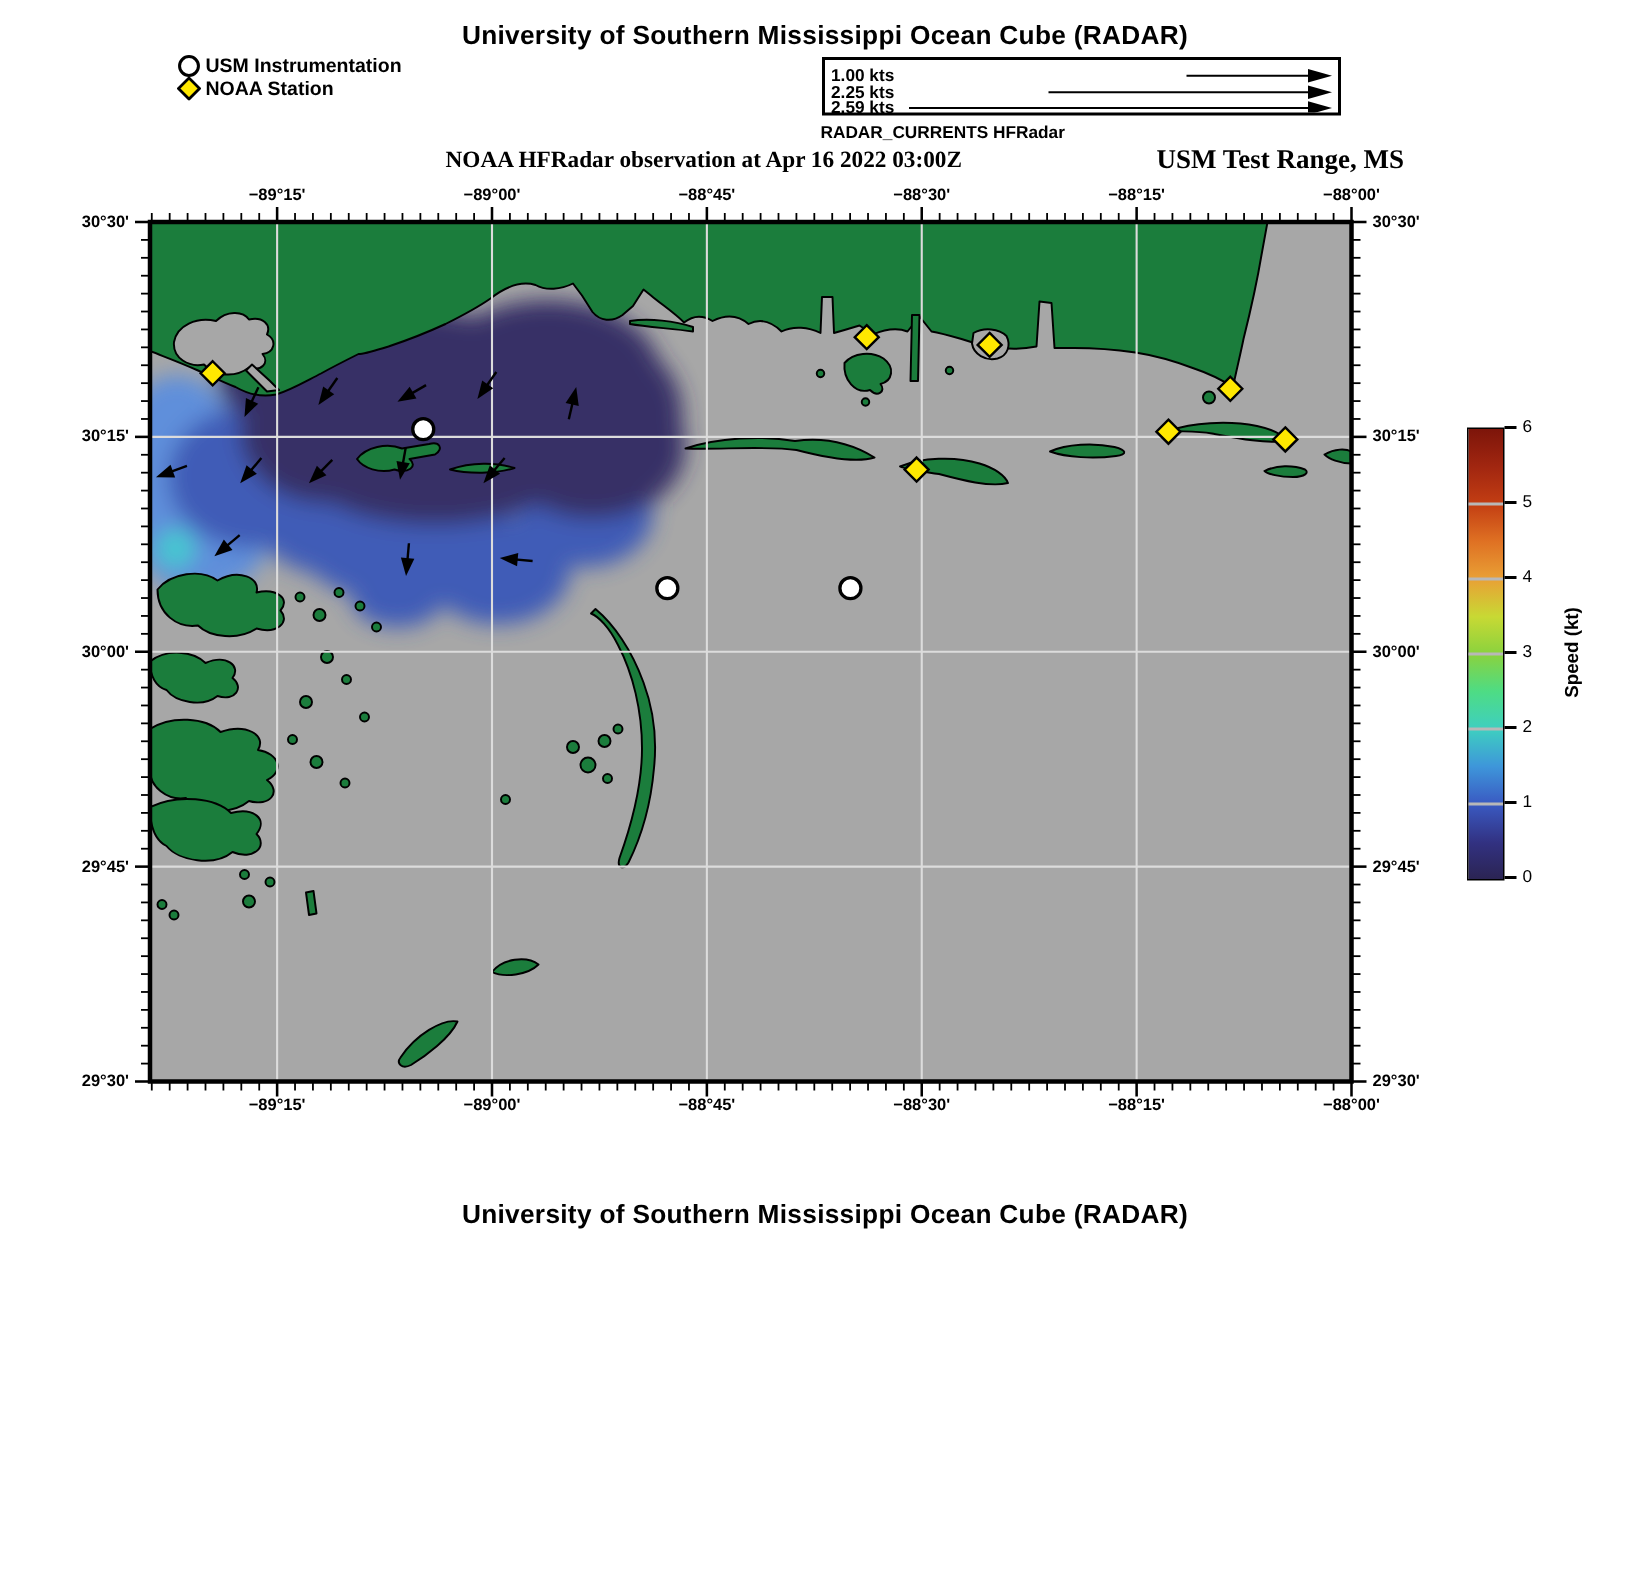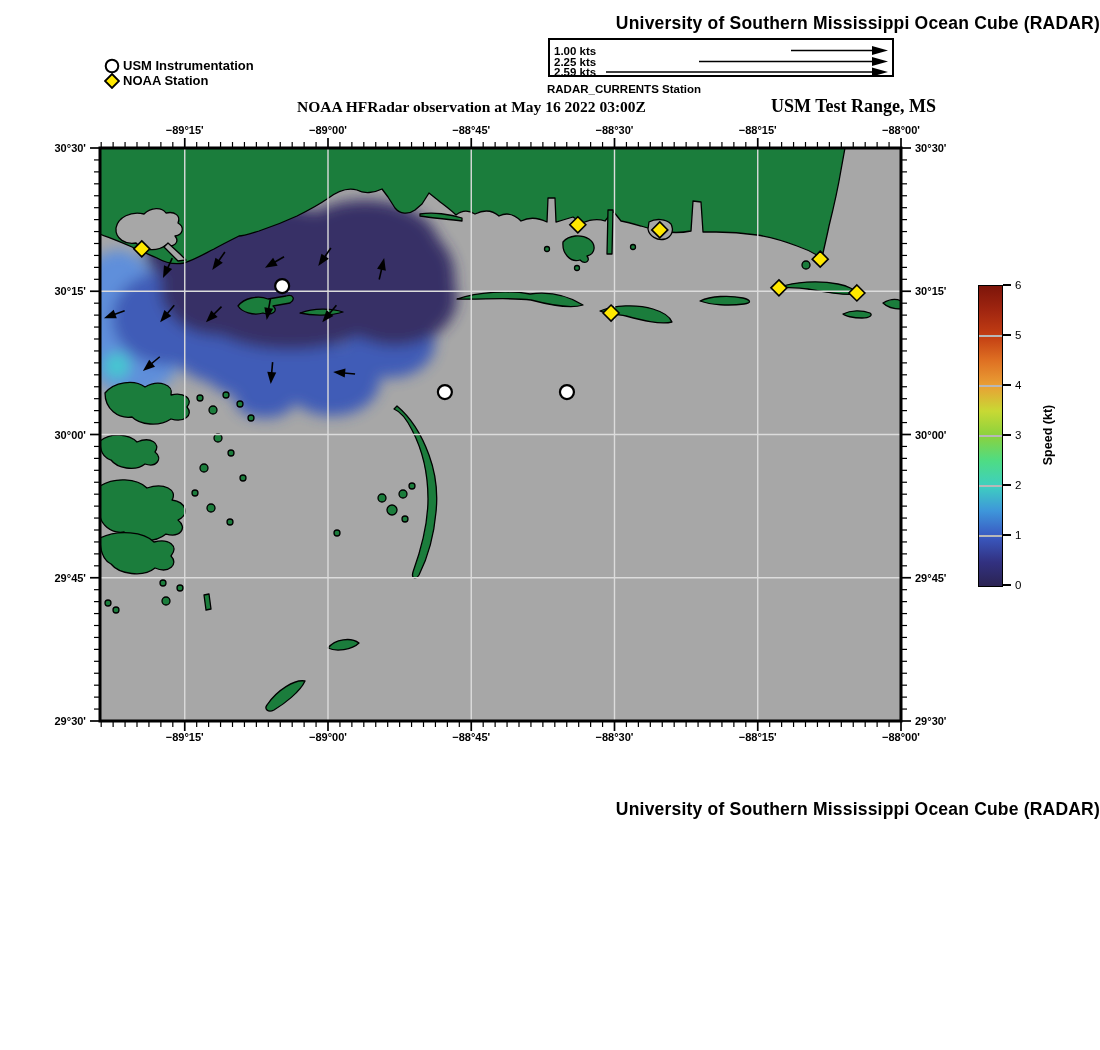--- a/index.html
+++ b/index.html
@@ -1,22 +1,22 @@
 <!DOCTYPE html>
 <html><head>
 <meta charset="utf-8">
 <style>
   html,body{margin:0;padding:0;}
   body{width:1100px;height:1050px;background:#ffffff;position:relative;
        font-family:"Liberation Sans",sans-serif;color:#000;}
-  .title{position:absolute;left:0;width:1100px;text-align:right;
+  .title{position:absolute;left:0;width:1100px;text-align:center;
          font-weight:bold;font-size:17.5px;letter-spacing:0.2px;}
   .title.top{top:13px;}
   .title.bottom{top:799px;}
-  .legend{position:absolute;left:104px;top:36px;margin-top:22px;}
+  .legend{position:absolute;left:118px;top:36px;}
   .legend-row{display:flex;align-items:center;height:15px;
               font-weight:bold;font-size:13px;}
   .legend-row svg{margin-right:3px;flex:0 0 auto;}
   .vecbox{position:absolute;left:548px;top:38px;width:342px;height:35px;
           border:2.5px solid #000;}
   .vlabel{position:absolute;left:4px;font-weight:bold;font-size:11.5px;
           transform:translateY(-50%);white-space:nowrap;}
   .vecsvg{position:absolute;left:0;top:0;}
   .veccaption{position:absolute;left:547px;top:83px;font-weight:bold;font-size:11.5px;}
   .subtitle{position:absolute;left:297px;top:98px;font-family:"Liberation Serif",serif;
@@ -65,23 +65,23 @@
   <span class="vlabel" style="top:32px">2.59 kts</span>
   <svg class="vecsvg" width="342" height="35">
     <line x1="241" y1="10.5" x2="325" y2="10.5" stroke="#000" stroke-width="1.4"></line>
     <polygon points="338,10.5 322,6 322,15" fill="#000"></polygon>
     <line x1="149" y1="21.5" x2="325" y2="21.5" stroke="#000" stroke-width="1.4"></line>
     <polygon points="338,21.5 322,17 322,26" fill="#000"></polygon>
     <line x1="56" y1="32" x2="325" y2="32" stroke="#000" stroke-width="1.4"></line>
     <polygon points="338,32 322,27.5 322,36.5" fill="#000"></polygon>
   </svg>
 </div>
-<div class="veccaption">RADAR_CURRENTS Station</div>
-
-<div class="subtitle">NOAA HFRadar observation at May 16 2022 03:00Z</div>
+<div class="veccaption">RADAR_CURRENTS HFRadar</div>
+
+<div class="subtitle">NOAA HFRadar observation at Apr 16 2022 03:00Z</div>
 <div class="range">USM Test Range, MS</div>
 
 <svg id="map-svg" width="801" height="573" viewBox="0 0 801 573">
     <defs>
       <clipPath id="mapclip">
         <rect x="0" y="0" width="801" height="573"></rect>
       </clipPath>
       <filter id="blobblur" x="-30%" y="-30%" width="160%" height="160%">
         <feGaussianBlur stdDeviation="7"></feGaussianBlur>
       </filter>

